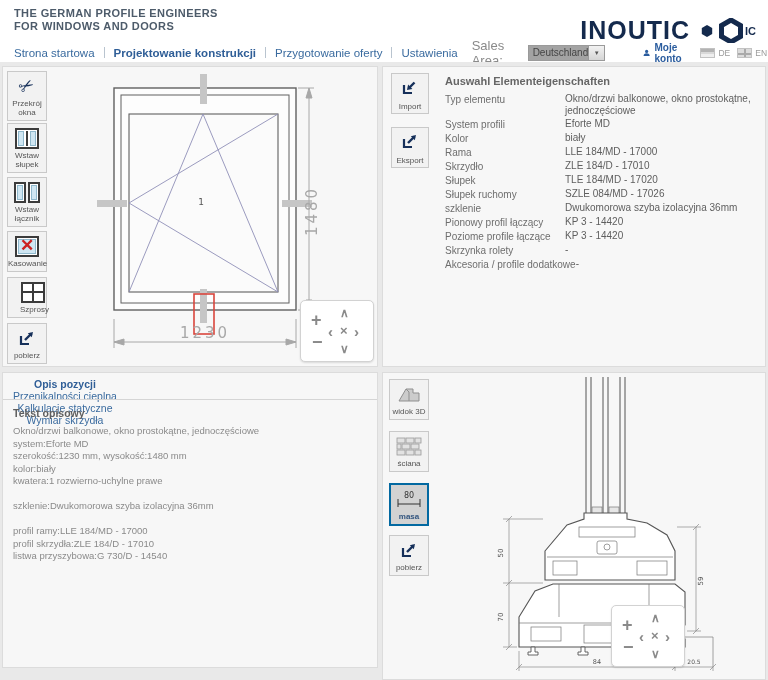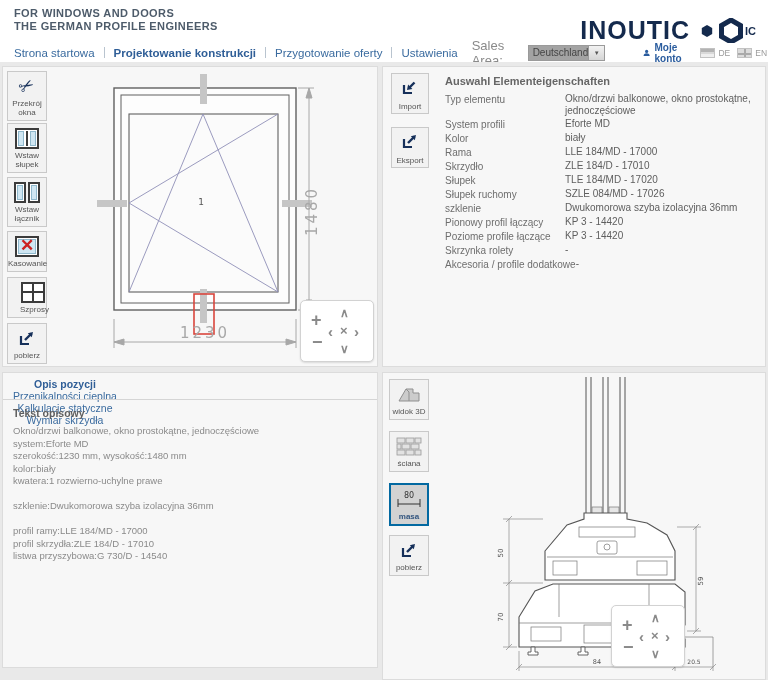--- a/index.html
+++ b/index.html
@@ -93,22 +93,22 @@
   .desc { position:absolute; left:10px; top:52px; width:356px; }
   .desc-line { font-size:9.5px; color:#8a8a8a; line-height:12.5px; min-height:12.5px; }
 
   svg text { font-family:"DejaVu Sans", sans-serif; }
 </style>
 </head>
 <body>
 
 <div class="header">
   <div class="tagline">
+    <div>THE GERMAN PROFILE ENGINEERS</div>
     <div>FOR WINDOWS AND DOORS</div>
-    <div>THE GERMAN PROFILE ENGINEERS</div>
   </div>
   <div class="logo">
     <span class="logo-text">INOUTIC</span>
     <span class="logo-marks">
       <svg width="14" height="14" viewBox="0 0 14 14">
           <polygon points="7,1 12.2,4 12.2,10 7,13 1.8,10 1.8,4" fill="#142a4d"></polygon>
         </svg>
       <svg width="26" height="26" viewBox="0 0 26 26" style="margin-left:4px;">
           <polygon points="13,2 22.5,7.5 22.5,18.5 13,24 3.5,18.5 3.5,7.5" fill="none" stroke="#142a4d" stroke-width="5"></polygon>
         </svg>

